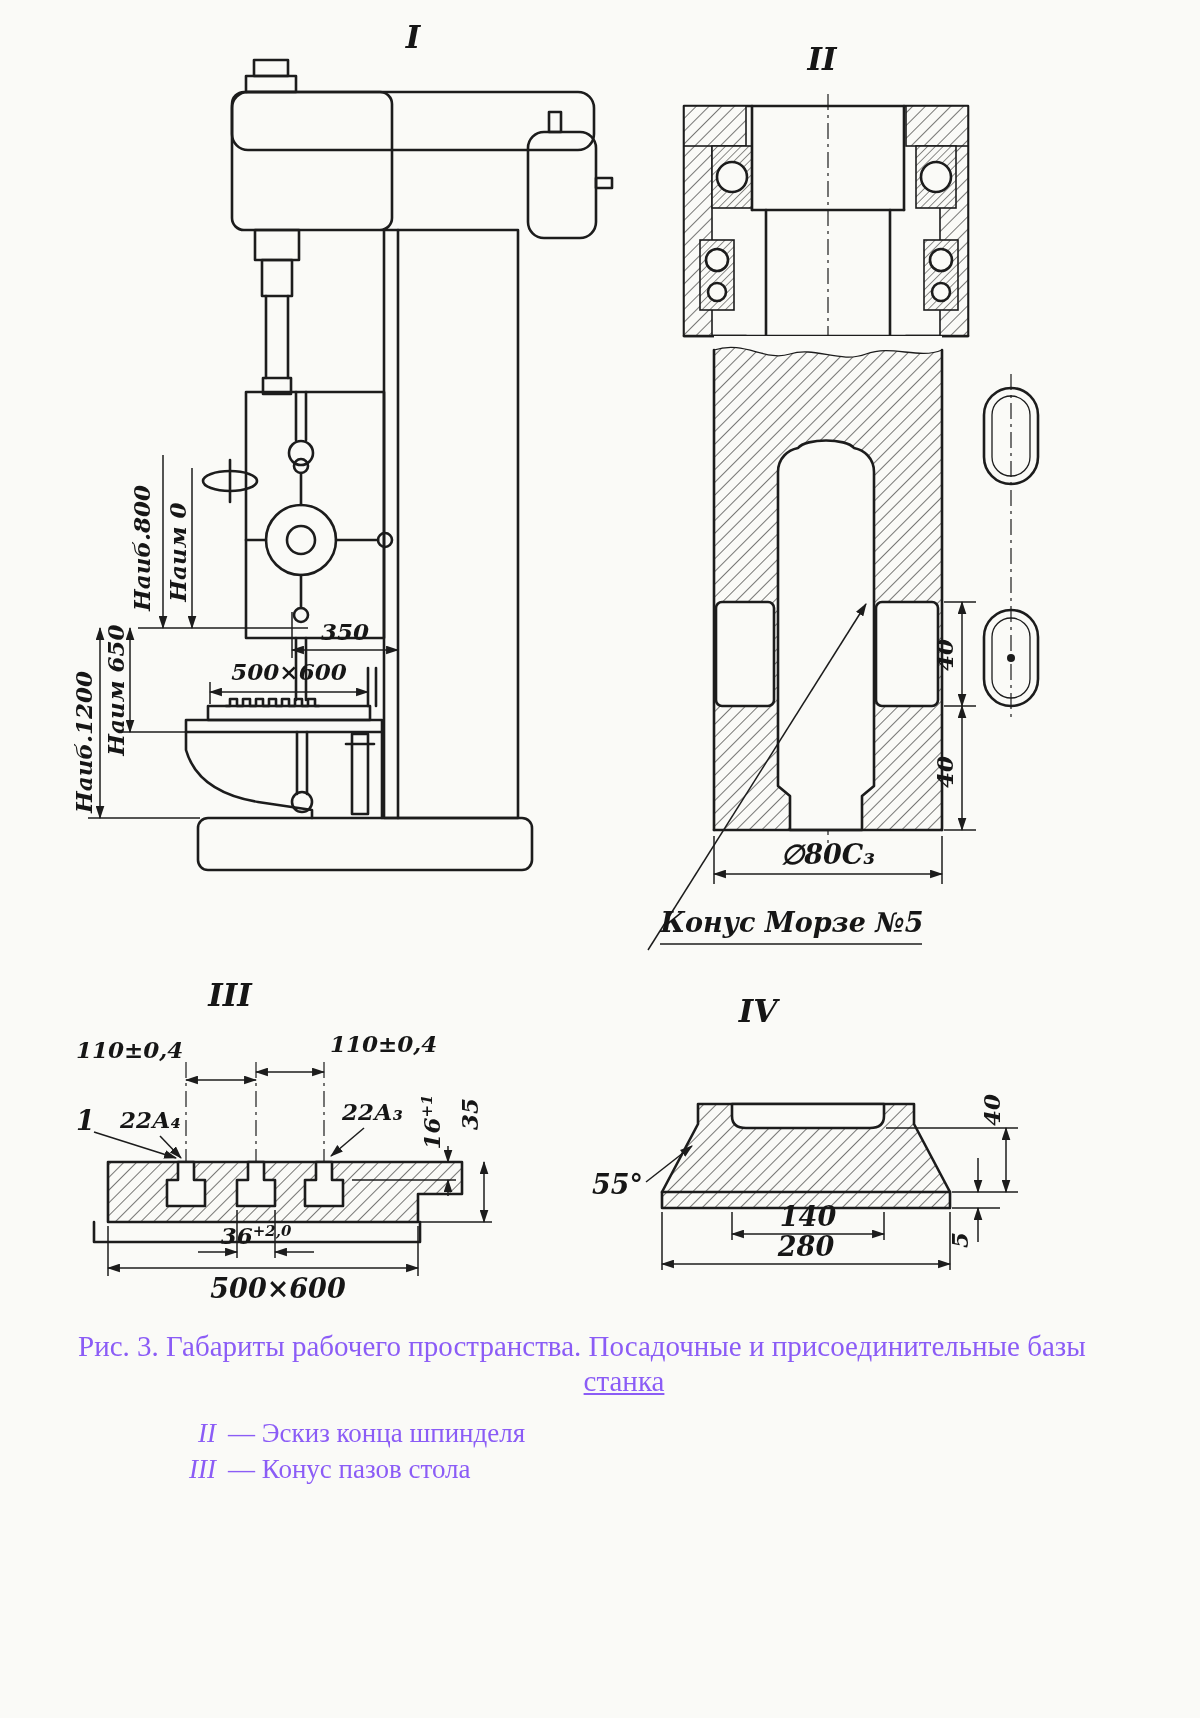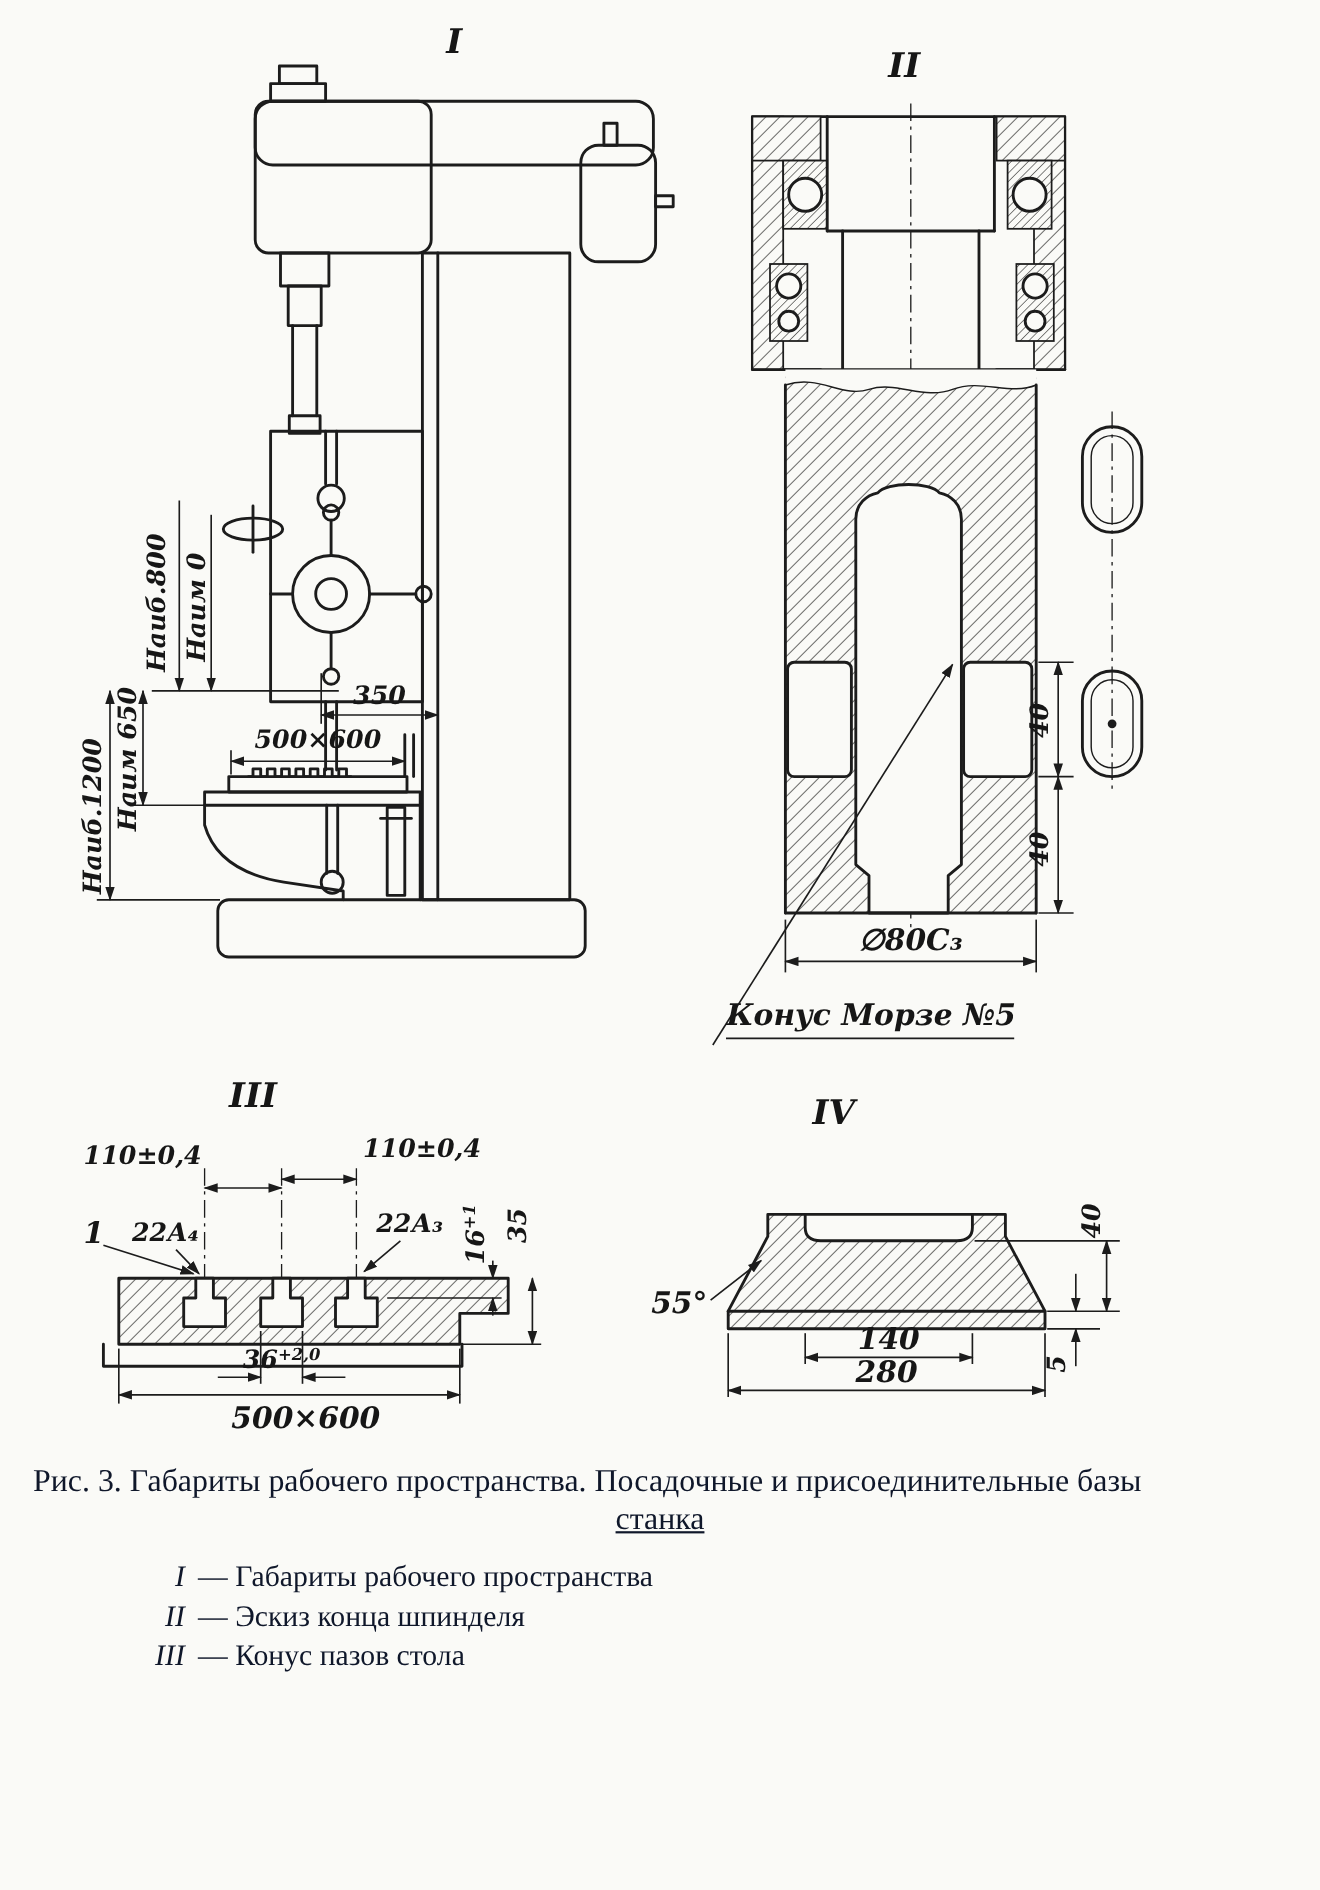--- a/index.html
+++ b/index.html
@@ -15,21 +15,21 @@
   .dash { stroke:#1c1c1c; stroke-width:1.2; fill:none; stroke-dasharray:16 5 3 5; }
   .paper { fill:#fafaf7; }
 
   
   .dimtxt { font-family:"DejaVu Serif",serif; font-style:italic; font-weight:700; font-size:23px; fill:#161616; }
   .dimtxt-lg { font-family:"DejaVu Serif",serif; font-style:italic; font-weight:700; font-size:27px; fill:#161616; }
   .viewlbl { font-family:"DejaVu Serif",serif; font-style:italic; font-weight:700; font-size:31px; fill:#161616; }
   .sup { font-size:15px; }
 
   
-  .caption { font-family:"Liberation Serif",serif; color:#0f172a; padding-top:20px; }
+  .caption { font-family:"Liberation Serif",serif; color:#8b5cf6; padding-top:20px;padding-left:48px; }
   .cap1 { font-size:29px; margin:0 36px 2px 30px; }
   .cap2 { font-size:29px; margin:2px 0 0 0; text-align:center;text-decoration:underline; }
   .legend { margin:20px 0 0 120px; font-size:27px; }
   .lrow { margin:5px 0; }
   .lrow.sub { margin-left:128px; }
   .lnum { display:inline-block; min-width:48px; text-align:right; margin-right:12px; font-style:italic; }
 </style>
 </head>
 <body>
 
@@ -307,23 +307,20 @@
       <text class="dimtxt" x="968" y="1240" transform="rotate(-90 968 1240)" text-anchor="middle">5</text>
     </g>
   </g>
 </svg>
 
 <div class="caption">
   <p class="cap1">Рис. 3. Габариты рабочего пространства. Посадочные и присоединительные базы</p>
   <p class="cap2">станка</p>
   <div class="legend">
     <div class="lrow">
-      <span class="lnum">I</span><span>— Габариты рабочего пространства</span>
-    </div>
-    <div class="lrow">
       <span class="lnum">II</span><span>— Эскиз конца шпинделя</span>
     </div>
     <div class="lrow">
       <span class="lnum">III</span><span>— Конус пазов стола</span>
     </div>
   </div>
 </div>
 
 </div>
 

